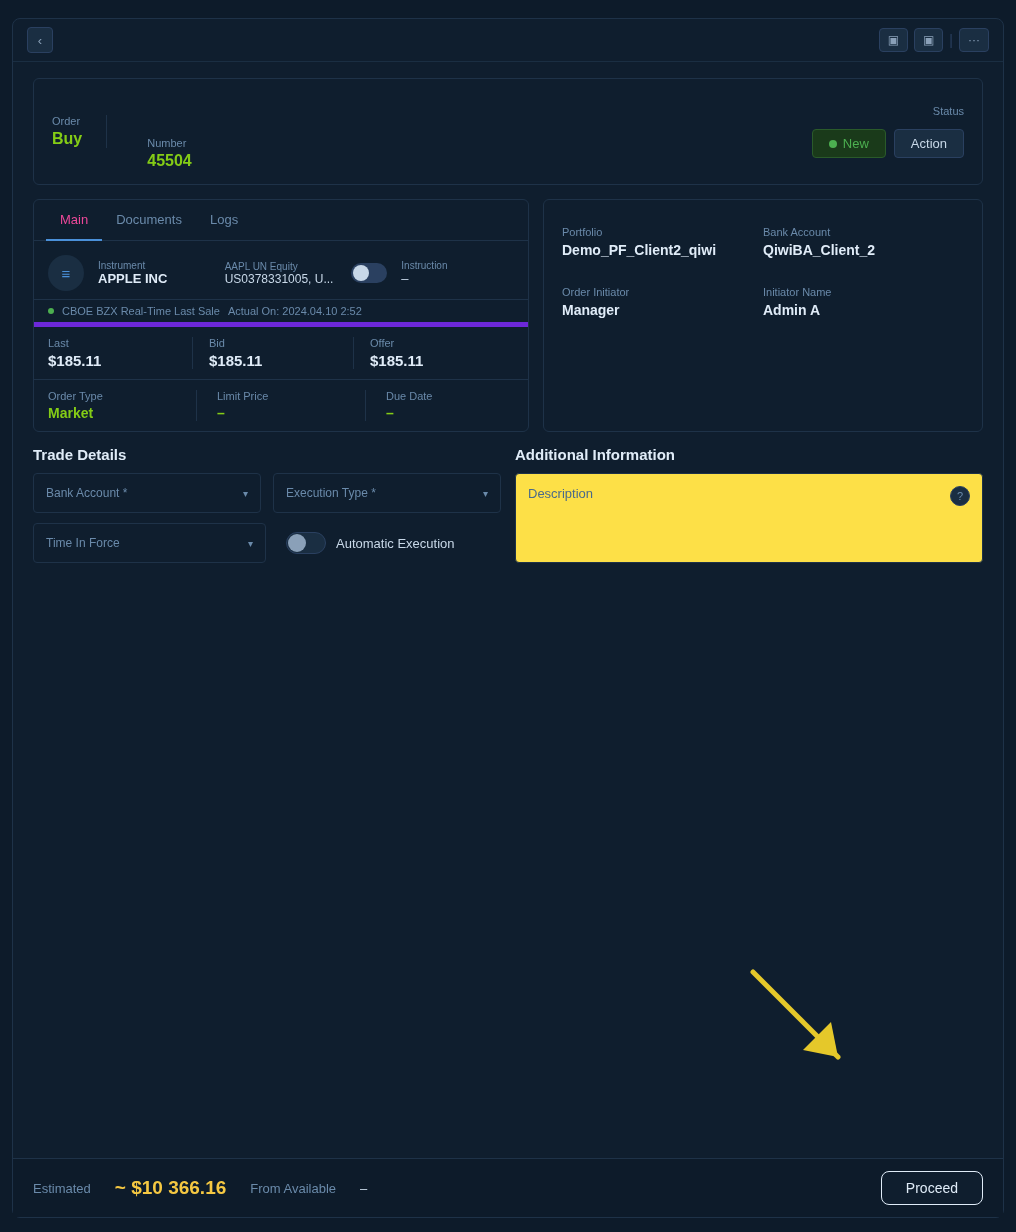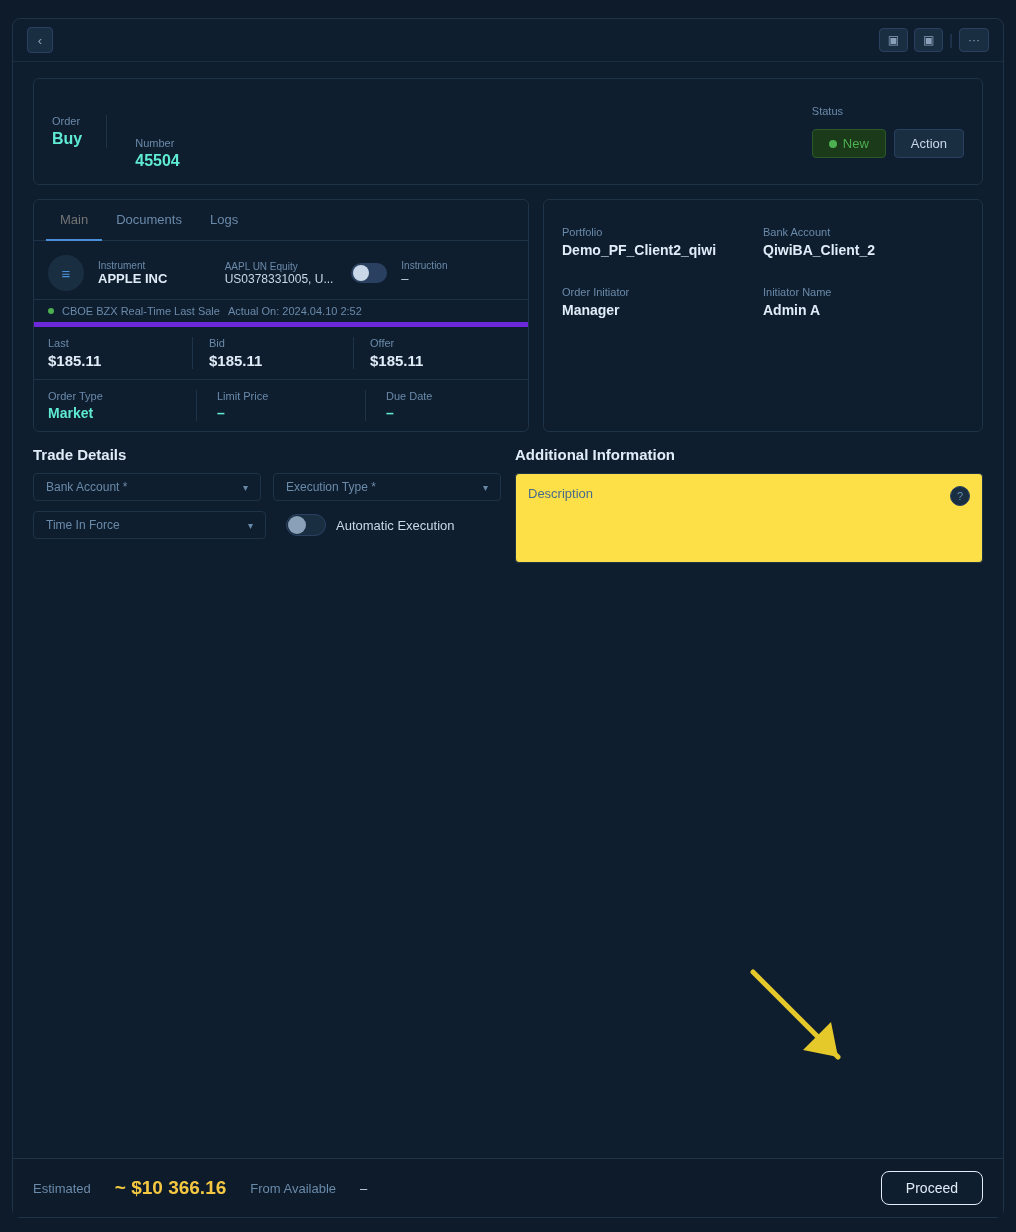--- a/index.html
+++ b/index.html
@@ -84,46 +84,47 @@
       border: 1px solid #1e3248;
       border-radius: 6px;
       padding: 14px 18px;
       display: flex;
       align-items: center;
       justify-content: space-between;
     }
     .order-info {
       display: flex;
       align-items: center;
-      gap: 4px;
+      gap: 16px;
     }
     .order-info-item {
       padding-right: 24px;
       border-right: 1px solid #1e3248;
       margin-right: 24px;
     }
     .order-info-item:last-child {
       border-right: none;
       margin-right: 0;
       padding-right: 0;
       margin-top: 44px;
     }
     .order-label {
       font-size: 11px;
       color: #6a8aaa;
       margin-bottom: 3px;
     }
     .order-value {
       font-size: 16px;
       font-weight: 700;
-      color: #5eead4;
+      color: #84cc16;
     }
     .status-area {
       display: flex;
       flex-direction: column;
+      align-items: flex-end;
       gap: 12px;
     }
     .status-label {
       font-size: 11px;
       color: #6a8aaa;
     }
     .status-buttons {
       display: flex;
       gap: 8px;
     }
@@ -176,21 +177,21 @@
     }
     .tab {
       padding: 12px 14px;
       font-size: 13px;
       cursor: pointer;
       color: #6a8aaa;
       border-bottom: 2px solid transparent;
       margin-bottom: -1px;
     }
     .tab.active {
-      color: #737373;
+      color: #ec4899;
       border-bottom: 2px solid #4a90d9;
     }
     .instrument-row {
       display: flex;
       align-items: center;
       padding: 14px 14px 8px 14px;
       gap: 14px;
       border-bottom: 1px solid #1e3248;
     }
     .instrument-icon {
@@ -365,21 +366,21 @@
       background: #0f1e2e;
       border: 1px solid #1e3248;
       border-radius: 4px;
       padding: 10px 12px;
       display: flex;
       align-items: center;
       justify-content: space-between;
       cursor: pointer;
       color: #6a8aaa;
       font-size: 12px;
-      height: 28px;
+      height: 40px;
     }
     .dropdown-field .chevron {
       color: #6a8aaa;
       font-size: 10px;
     }
     .auto-exec-row {
       display: flex;
       gap: 12px;
       align-items: center;
     }

